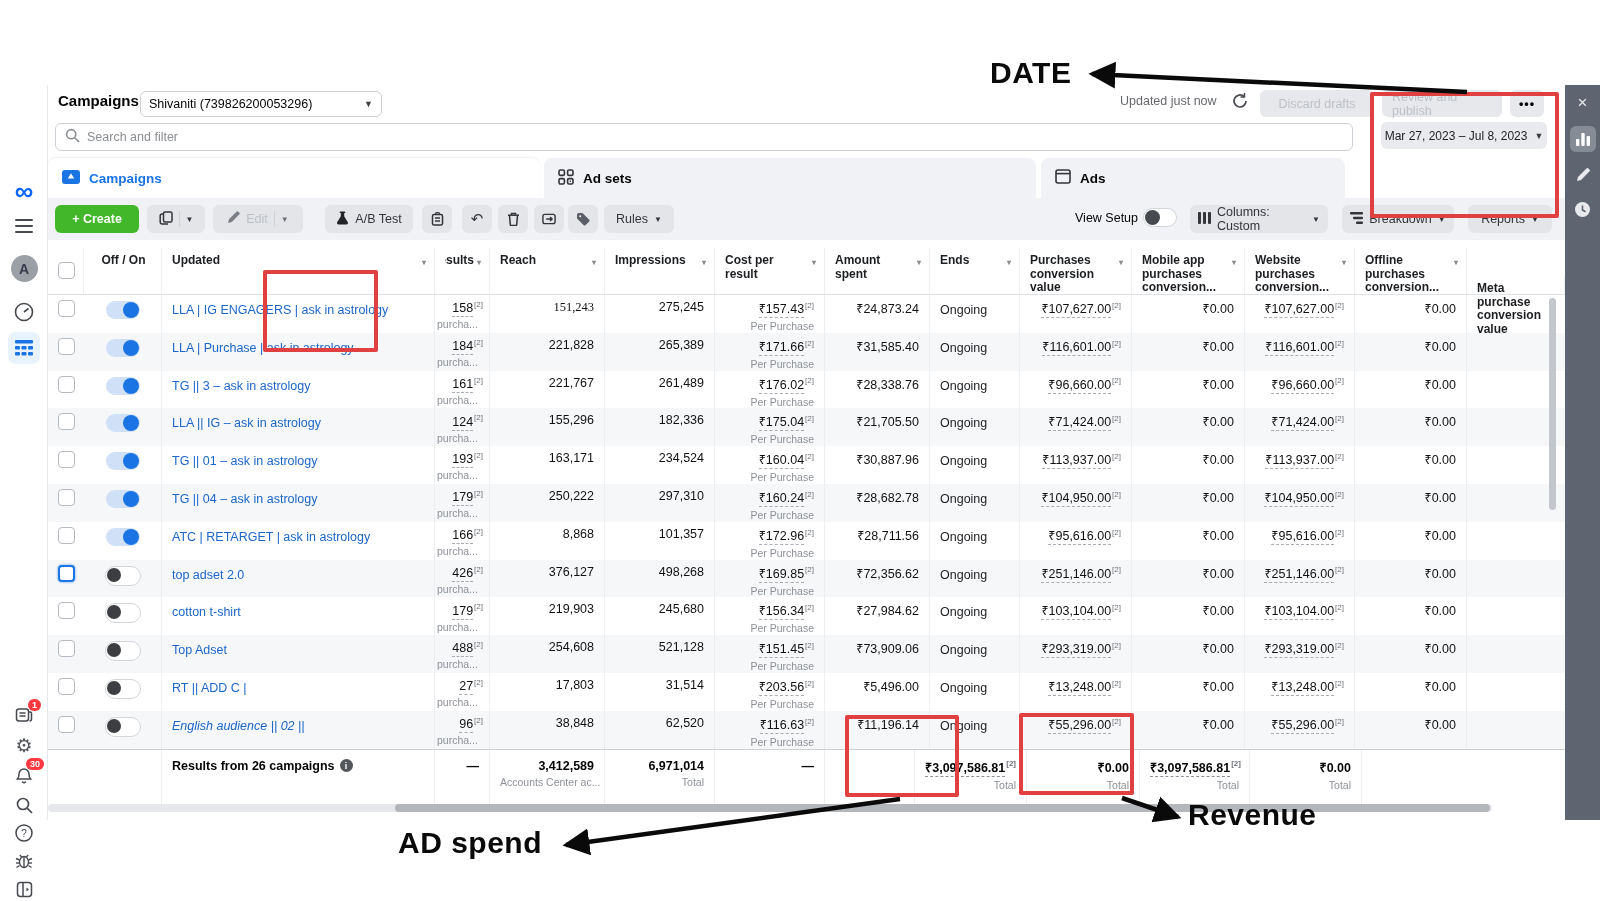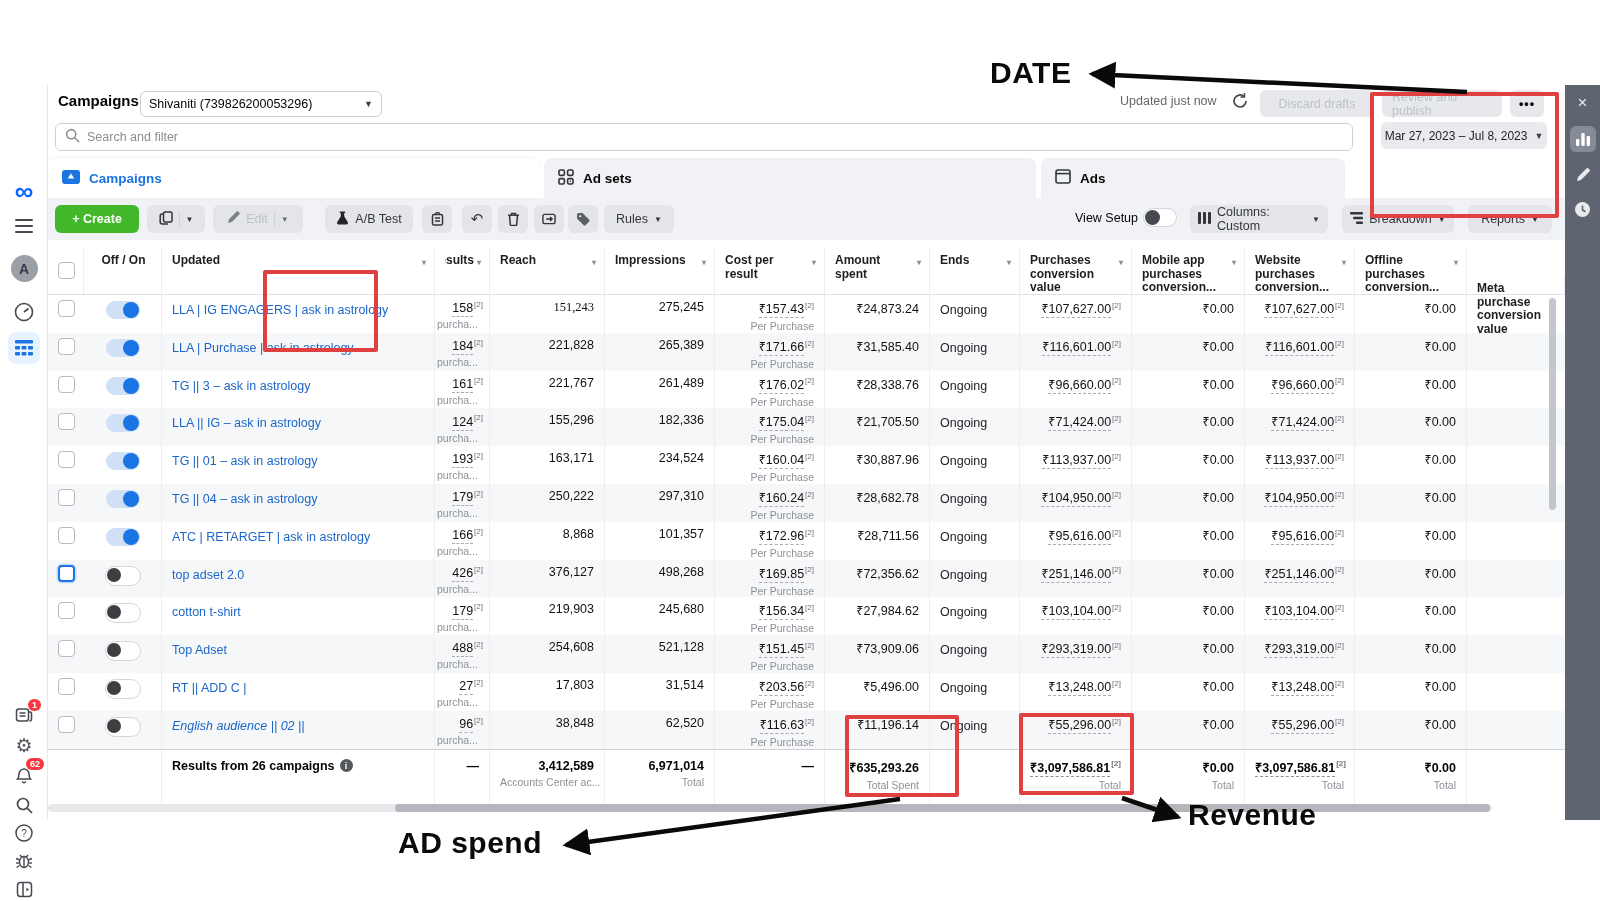--- a/index.html
+++ b/index.html
@@ -121,21 +121,21 @@
           <path d="M14.5 7h1.8a1.2 1.2 0 0 1 1.2 1.2V14a2 2 0 0 1-2 2"></path>
         </svg>
       <span class="badge" style="top:-4px;right:7px;">1</span>
     </div>
     <div class="rail-ic" style="top:648px;height:24px;font-size:19px;">⚙</div>
     <div class="rail-ic" style="top:678px;height:24px;">
       <svg width="20" height="20" viewBox="0 0 20 20" fill="none" stroke="#46494f" stroke-width="1.5">
           <path d="M5 9a5 5 0 0 1 10 0c0 3.2.8 4.3 1.6 5.1H3.4C4.2 13.3 5 12.2 5 9z"></path>
           <path d="M8.3 16.5a1.8 1.8 0 0 0 3.4 0"></path>
         </svg>
-      <span class="badge" style="top:-5px;right:4px;">62</span>
+      <span class="badge" style="top:-5px;right:4px;">30</span>
     </div>
     <div class="rail-ic" style="top:708px;height:24px;">
       <svg width="19" height="19" viewBox="0 0 19 19" fill="none" stroke="#46494f" stroke-width="1.7">
           <circle cx="8" cy="8" r="5.5"></circle>
           <line x1="12.2" y1="12.2" x2="17" y2="17"></line>
         </svg>
     </div>
     <div class="rail-ic" style="top:736px;height:24px;">
       <svg width="20" height="20" viewBox="0 0 20 20">
           <circle cx="10" cy="10" r="8" fill="none" stroke="#46494f" stroke-width="1.5"></circle>
@@ -880,24 +880,20 @@
           <div class="fval">3,412,589</div>
           <div class="sub r">Accounts Center ac...</div>
         </div>
         <div class="cell" style="width: 110px; padding-top: 9px;">
           <div class="fval">6,971,014</div>
           <div class="sub r">Total</div>
         </div>
         <div class="cell" style="width: 110px; padding-top: 9px;">
           <div class="fval">—</div>
         </div>
-        <div class="cell" style="width: 105px; padding-top: 9px;">
-          <div class="fval">₹635,293.26</div>
-          <div class="sub r">Total Spent</div>
-        </div>
         <div class="cell" style="width: 90px;"></div>
         <div class="cell" style="width: 112px; padding-top: 9px;">
           <div class="fval"><span class="dash" style="border-bottom-color: rgb(141, 145, 151);">₹3,097,586.81</span><sup class="mk">[2]</sup></div>
           <div class="sub r">Total</div>
         </div>
         <div class="cell" style="width: 113px; padding-top: 9px;">
           <div class="fval">₹0.00</div>
           <div class="sub r">Total</div>
         </div>
         <div class="cell" style="width: 110px; padding-top: 9px;">

